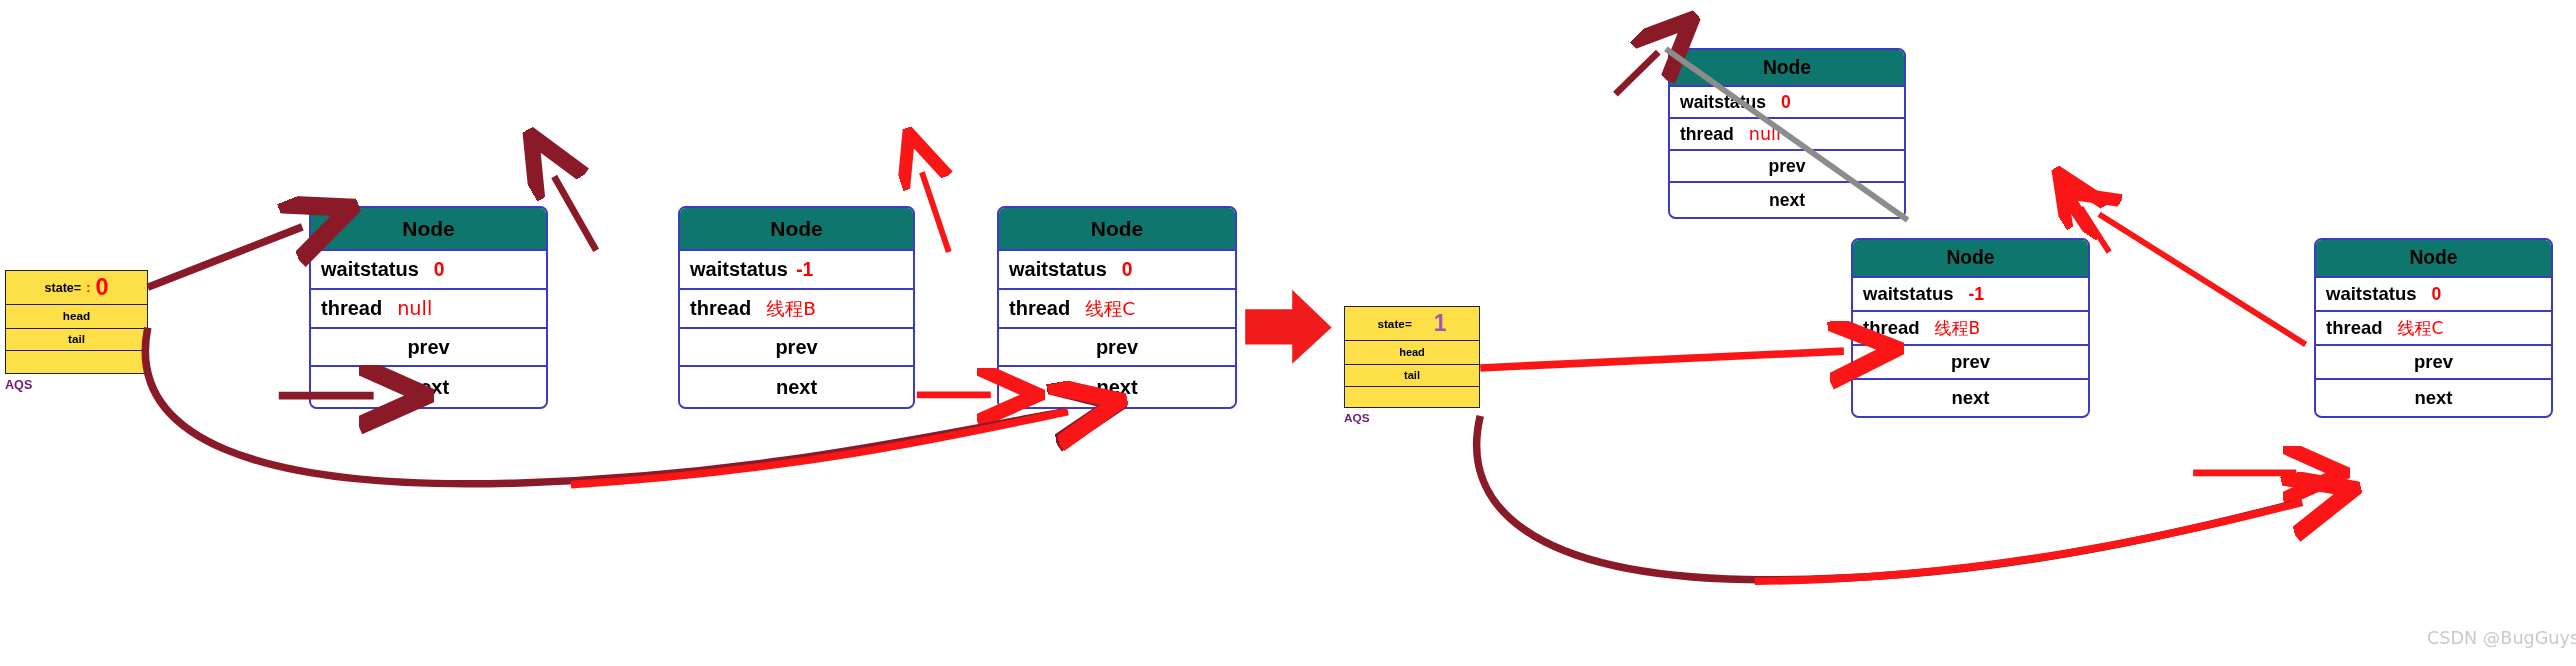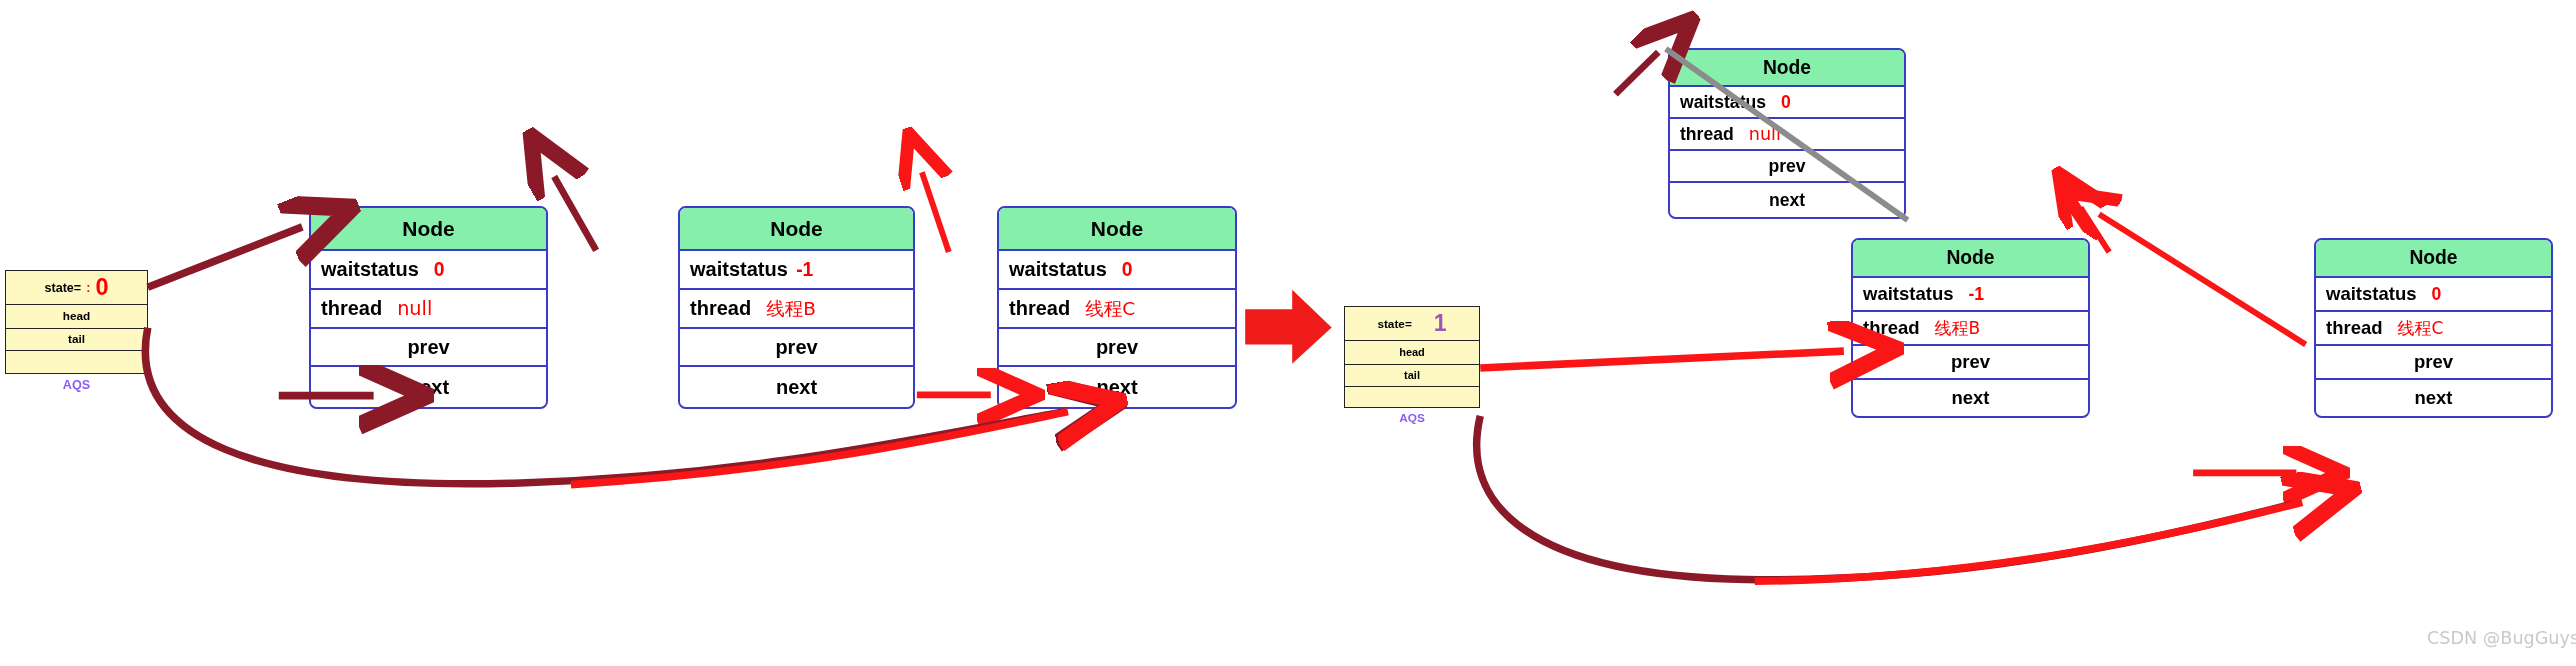--- a/index.html
+++ b/index.html
@@ -2,34 +2,34 @@
 <html style="font-size:13.4px"><head>
 <meta charset="utf-8">
 <style>
   html,body{margin:0;padding:0;background:#ffffff;}
   body{width:2576px;height:667px;position:relative;overflow:hidden;
        font-family:"Liberation Sans","DejaVu Sans",sans-serif;}
   #stage{position:absolute;left:0;top:0;width:2576px;height:667px;}
   svg#wires{position:absolute;left:0;top:0;width:2576px;height:667px;pointer-events:none;}
 
   
-  .aqs{position:absolute;border:1.7px solid #222;background:#fef9c3;box-sizing:border-box;}
+  .aqs{position:absolute;border:1.7px solid #222;background:#fde047;box-sizing:border-box;}
   .aqs .cell{border-bottom:1.7px solid #222;box-sizing:border-box;
              display:flex;align-items:center;justify-content:center;
              font-weight:bold;color:#000;}
   .aqs .cell:last-child{border-bottom:none;}
   .aqs .state-val{color:#FF0000;font-weight:bold;}
   .aqs .state-val.purple{color:#9B59B6;}
-  .aqs-label{position:absolute;text-align:center;font-weight:bold;color:#8b5cf6;}
+  .aqs-label{position:absolute;font-weight:bold;color:#701a75;}
   .colon{color:#FF0000;font-weight:bold;}
 
   
   .node{position:absolute;border:2.5px solid #3B3BC8;border-radius:7.6px;
         background:#fff;box-sizing:border-box;overflow:hidden;}
-  .node .hdr{background:#86efac;border-bottom:2.5px solid #3B3BC8;
+  .node .hdr{background:#0f766e;border-bottom:2.5px solid #3B3BC8;
              display:flex;align-items:center;justify-content:center;
              font-weight:bold;color:#000;box-sizing:border-box;}
   .node .row{border-bottom:2.5px solid #3B3BC8;box-sizing:border-box;
              display:flex;align-items:center;color:#000;font-weight:bold;}
   .node .row:last-child{border-bottom:none;}
   .node .row.kv{justify-content:flex-start;padding-left:10px;}
   .node .row.center{justify-content:center;}
   .node .key{font-weight:bold;color:#000;}
   .node .val{color:#FF0000;margin-left:15px;}
   .node .val.cn{font-family:"DejaVu Sans",sans-serif;font-weight:normal;text-align:center;}

